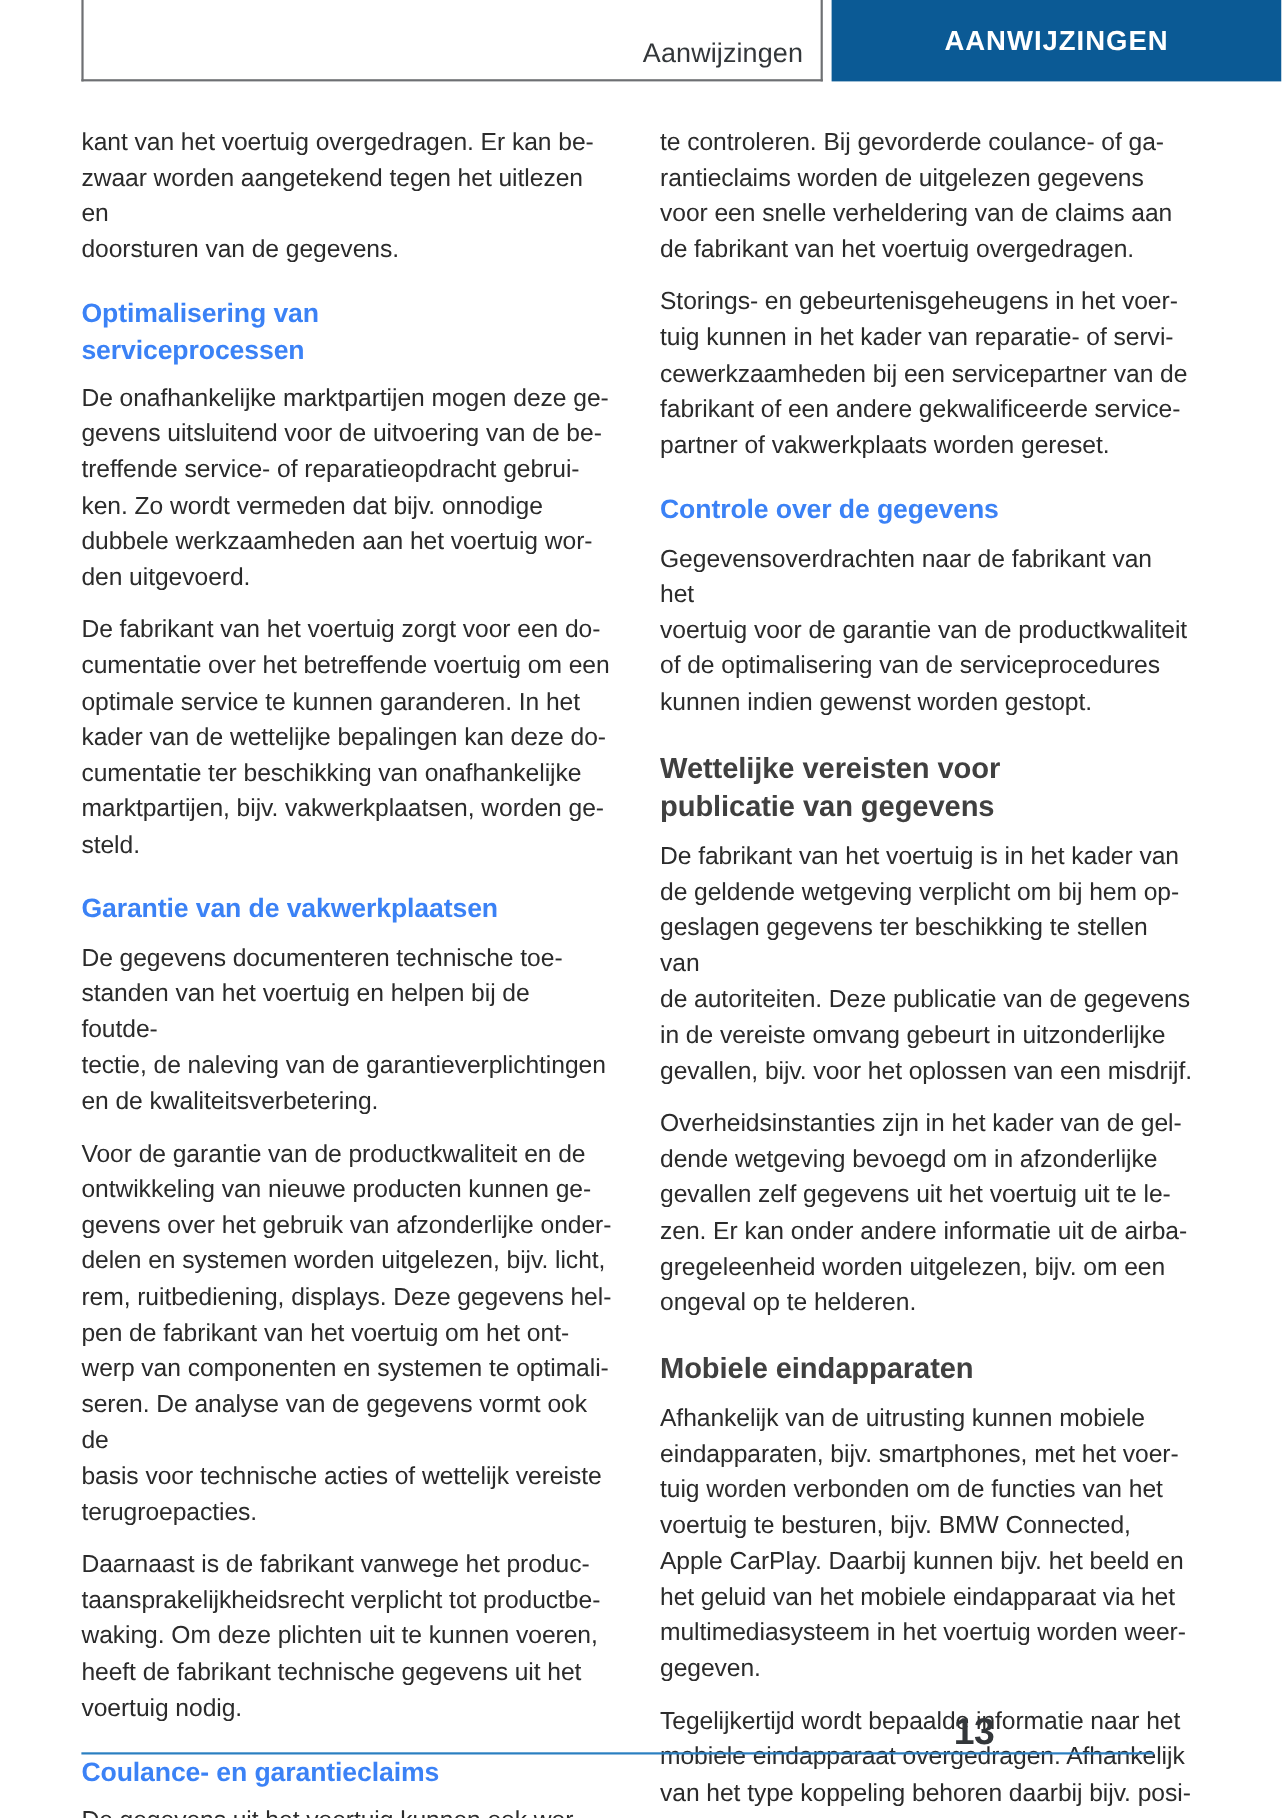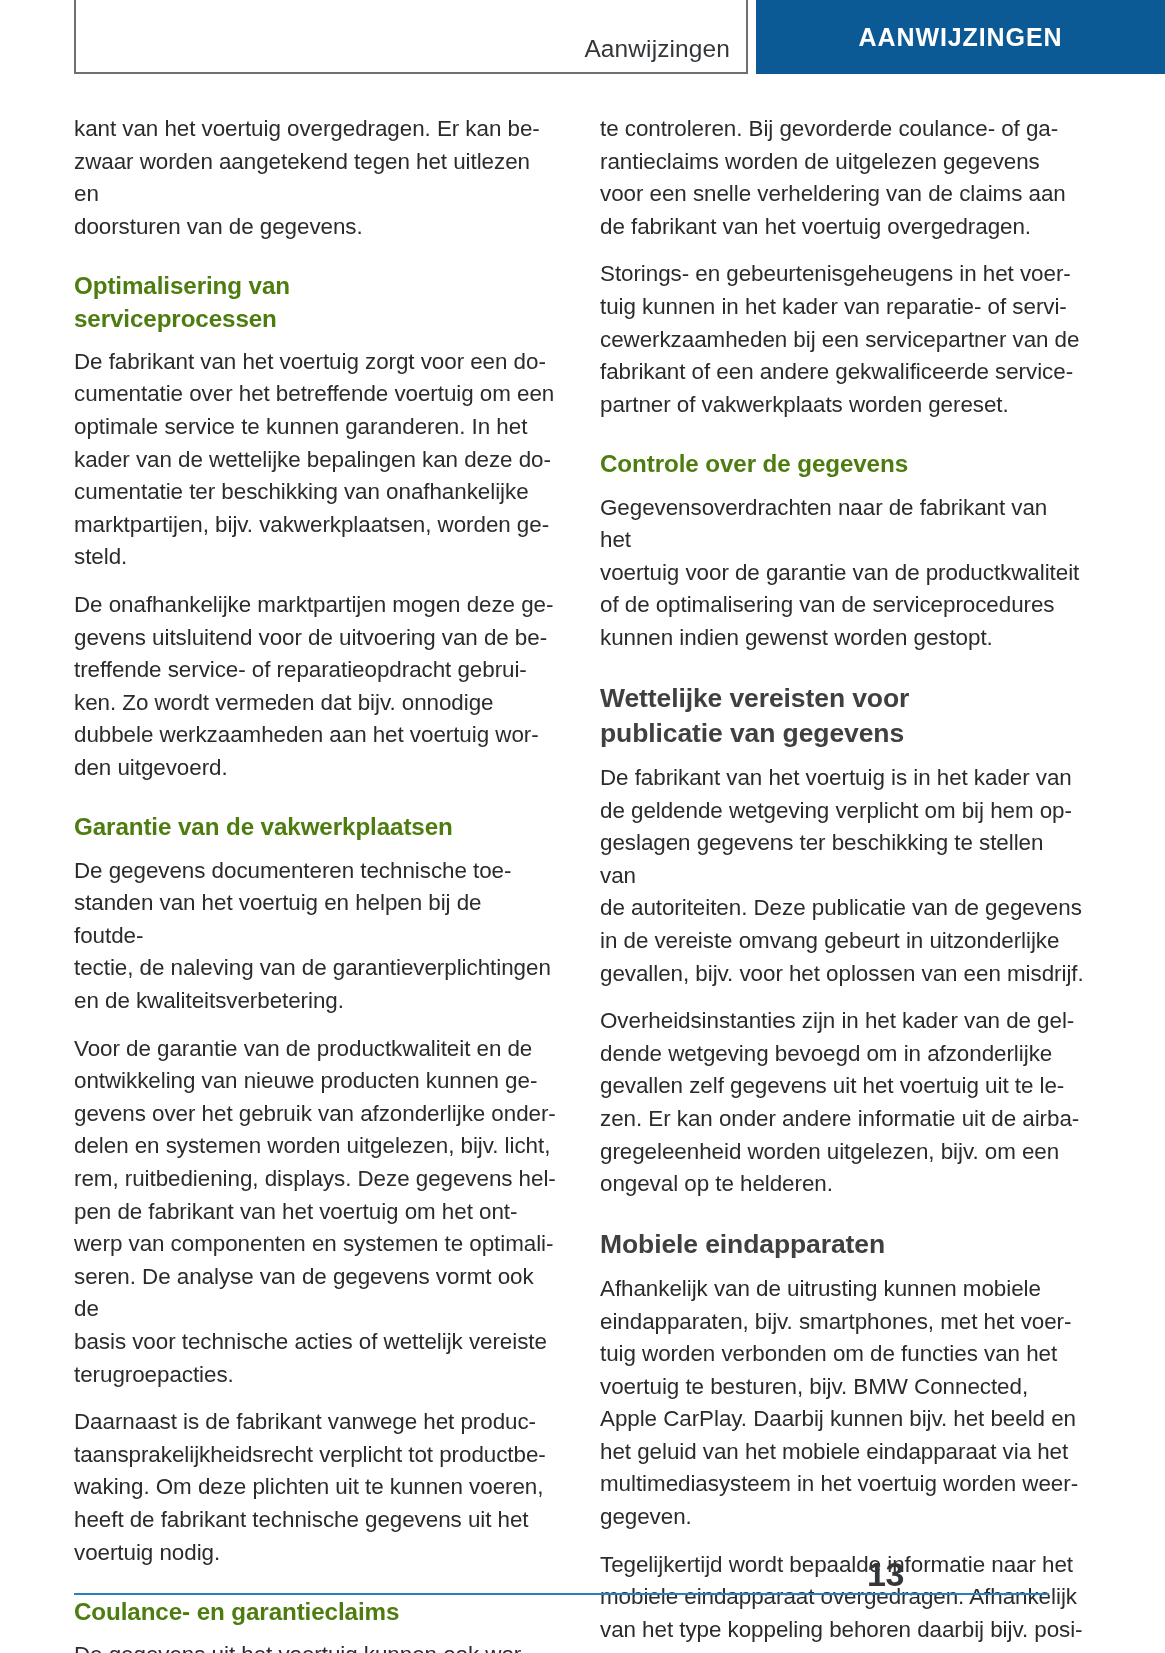--- a/index.html
+++ b/index.html
@@ -100,21 +100,21 @@
     font-weight: bold;
     color: #404040;
     letter-spacing: -0.1px;
     white-space: pre-line;
   }
   h3.heading-minor {
     margin: 27px 0 11px 0;
     font-size: 24.2px;
     line-height: 1.33;
     font-weight: bold;
-    color: #4d7c0f;
+    color: #3b82f6;
     letter-spacing: -0.1px;
     white-space: pre-line;
   }
   .first-block { margin-top: 0; }
 
   
   .page-footer {
     position: absolute;
     left: 0;
     bottom: 0;
@@ -155,35 +155,35 @@
 <div class="content">
 
   <div class="column left">
 
     <p class="body-text first-block">kant van het voertuig overgedragen. Er kan be-
 zwaar worden aangetekend tegen het uitlezen en
 doorsturen van de gegevens.</p>
 
     <h3 class="heading-minor">Optimalisering van
 serviceprocessen</h3>
+
+    <p class="body-text">De onafhankelijke marktpartijen mogen deze ge-
+gevens uitsluitend voor de uitvoering van de be-
+treffende service- of reparatieopdracht gebrui-
+ken. Zo wordt vermeden dat bijv. onnodige
+dubbele werkzaamheden aan het voertuig wor-
+den uitgevoerd.</p>
 
     <p class="body-text">De fabrikant van het voertuig zorgt voor een do-
 cumentatie over het betreffende voertuig om een
 optimale service te kunnen garanderen. In het
 kader van de wettelijke bepalingen kan deze do-
 cumentatie ter beschikking van onafhankelijke
 marktpartijen, bijv. vakwerkplaatsen, worden ge-
 steld.</p>
-
-    <p class="body-text">De onafhankelijke marktpartijen mogen deze ge-
-gevens uitsluitend voor de uitvoering van de be-
-treffende service- of reparatieopdracht gebrui-
-ken. Zo wordt vermeden dat bijv. onnodige
-dubbele werkzaamheden aan het voertuig wor-
-den uitgevoerd.</p>
 
     <h3 class="heading-minor">Garantie van de vakwerkplaatsen</h3>
 
     <p class="body-text">De gegevens documenteren technische toe-
 standen van het voertuig en helpen bij de foutde-
 tectie, de naleving van de garantieverplichtingen
 en de kwaliteitsverbetering.</p>
 
     <p class="body-text">Voor de garantie van de productkwaliteit en de
 ontwikkeling van nieuwe producten kunnen ge-

